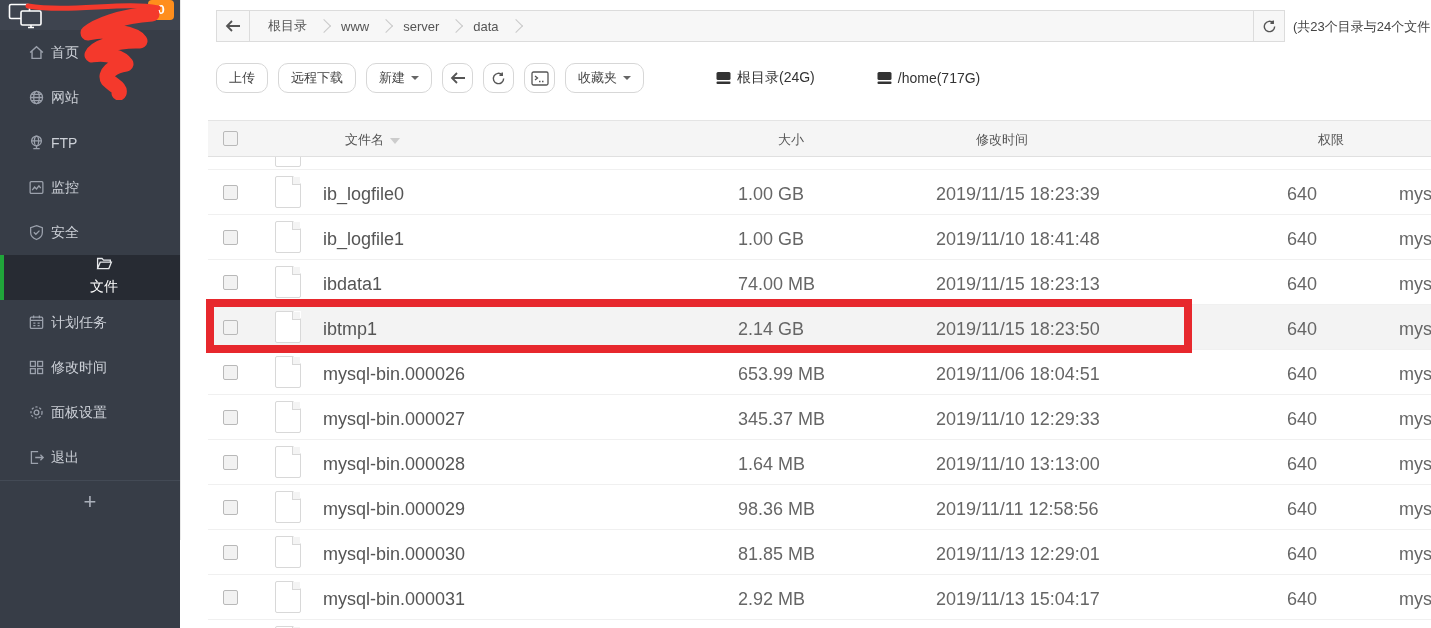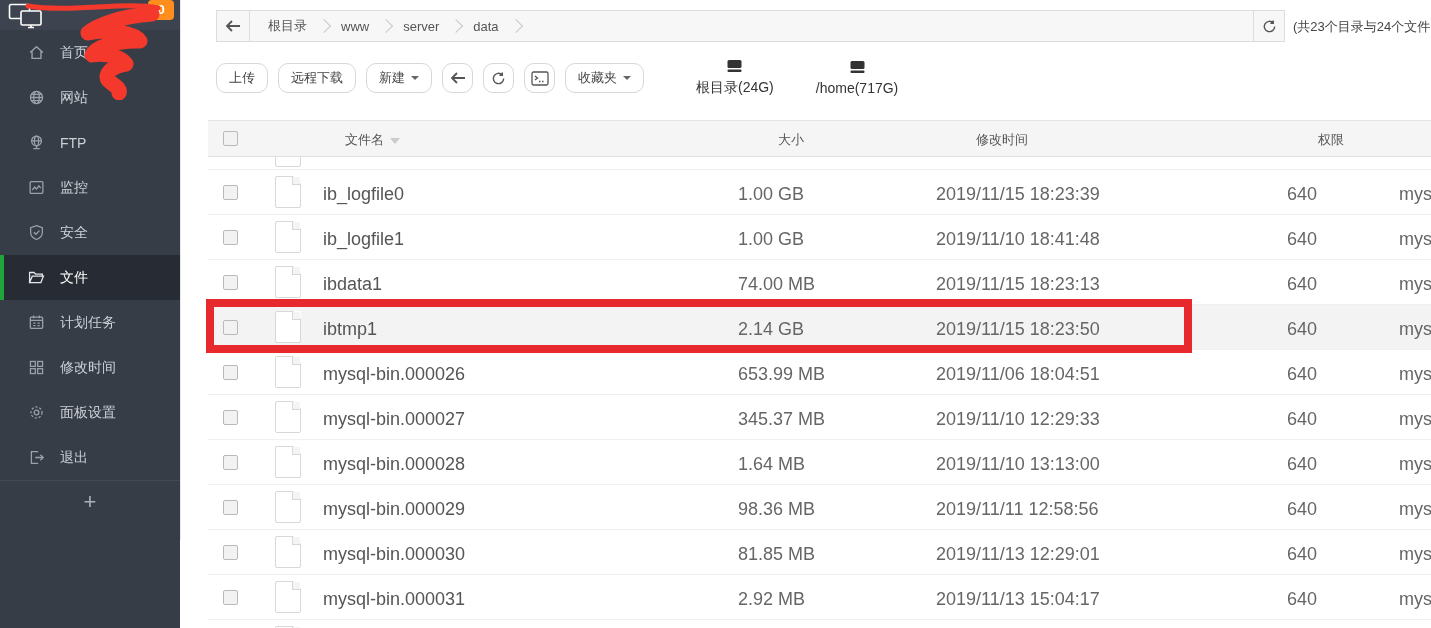--- a/index.html
+++ b/index.html
@@ -4,24 +4,24 @@
 <style>
   html,body{margin:0;padding:0;width:1431px;height:628px;overflow:hidden;
     font-family:"Liberation Sans","DejaVu Sans",sans-serif;background:#fff;}
   
   .sidebar{position:absolute;left:0;top:0;width:180px;height:628px;background:#373d47;z-index:2;}
   .side-head{height:30px;background:#3e444f;position:relative;}
   .logo-icon{position:absolute;left:8px;top:3px;}
   .badge{position:absolute;left:148px;top:0px;min-width:12px;padding:2px 7px;background:#ff8e1c;
     border-radius:4px;color:#fff;font-size:13px;font-weight:bold;text-align:center;line-height:16px;}
   .side-menu{padding-top:0;}
-  .side-item{height:45px;display:flex;align-items:center;padding-left:28px;gap:15px;
+  .side-item{height:45px;display:flex;align-items:center;padding-left:28px;gap:6px;
     color:#ccd0d7;font-size:14px;cursor:pointer;}
   .side-item .icn{width:17px;height:17px;display:inline-flex;}
-  .side-item.active{background:#272b33;border-left:4px solid #20a53a;padding-left:24px;color:#fff;}
+  .side-item.active{background:#272b33;border-left:4px solid #20a53a;padding-left:24px;color:#fff;flex-direction:column;}
   .side-divider{border-top:1px solid #434a55;margin-top:0;}
   .side-plus{height:42px;display:flex;align-items:center;justify-content:center;
     color:#aab0ba;font-size:22px;cursor:pointer;}
   .scribble{position:absolute;left:0;top:0;z-index:9;pointer-events:none;}
   
   .main{position:absolute;left:180px;top:0;width:1251px;height:540px;background:#fff;
     border-left:1px solid #e9e9e9;}
   
   .pathbar{position:absolute;left:35px;top:10px;width:1069px;height:32px;background:#f7f7f7;
     border:1px solid #dcdcdc;box-sizing:border-box;display:flex;align-items:stretch;}
@@ -36,21 +36,21 @@
   .path-summary{position:absolute;left:1112px;top:18px;font-size:13px;color:#444;white-space:nowrap;}
   
   .toolbar{position:absolute;left:35px;top:63px;height:30px;display:flex;align-items:center;}
   .tbtn{height:30px;padding:0 12px;background:#fff;border:1px solid #d7d7d7;border-radius:10px;
     font-size:13px;color:#444;display:inline-flex;align-items:center;gap:6px;margin-right:10px;
     cursor:pointer;box-sizing:border-box;white-space:nowrap;}
   .tbtn.iconbtn{width:31px;padding:0;justify-content:center;}
   .caret{width:0;height:0;border-left:4px solid transparent;border-right:4px solid transparent;
     border-top:4px solid #666;}
   .disk{display:inline-flex;align-items:center;gap:6px;font-size:14px;color:#333;cursor:pointer;
-    margin-left:42px;white-space:nowrap;flex-direction:column;}
+    margin-left:62px;white-space:nowrap;}
   .disk:first-of-type{margin-left:36px;}
   
   .thead{position:absolute;left:27px;right:0;top:120px;height:37px;background:#f5f5f5;
     border-top:1px solid #e4e4e4;border-bottom:1px solid #e0e0e0;box-sizing:border-box;}
   .thead .hcell{position:absolute;top:10px;font-size:13px;color:#555;white-space:nowrap;margin-left:40px;}
   .cb{width:15px;height:15px;border:1px solid #b9b9b9;border-radius:2px;background:#f2f2f2;
     box-sizing:border-box;cursor:pointer;display:inline-block;}
   .thead .cb{position:absolute;left:15px;top:10px;}
   .sortcaret{display:inline-block;width:0;height:0;border-left:5px solid transparent;
     border-right:5px solid transparent;border-top:6px solid #ccc;margin-left:6px;}

